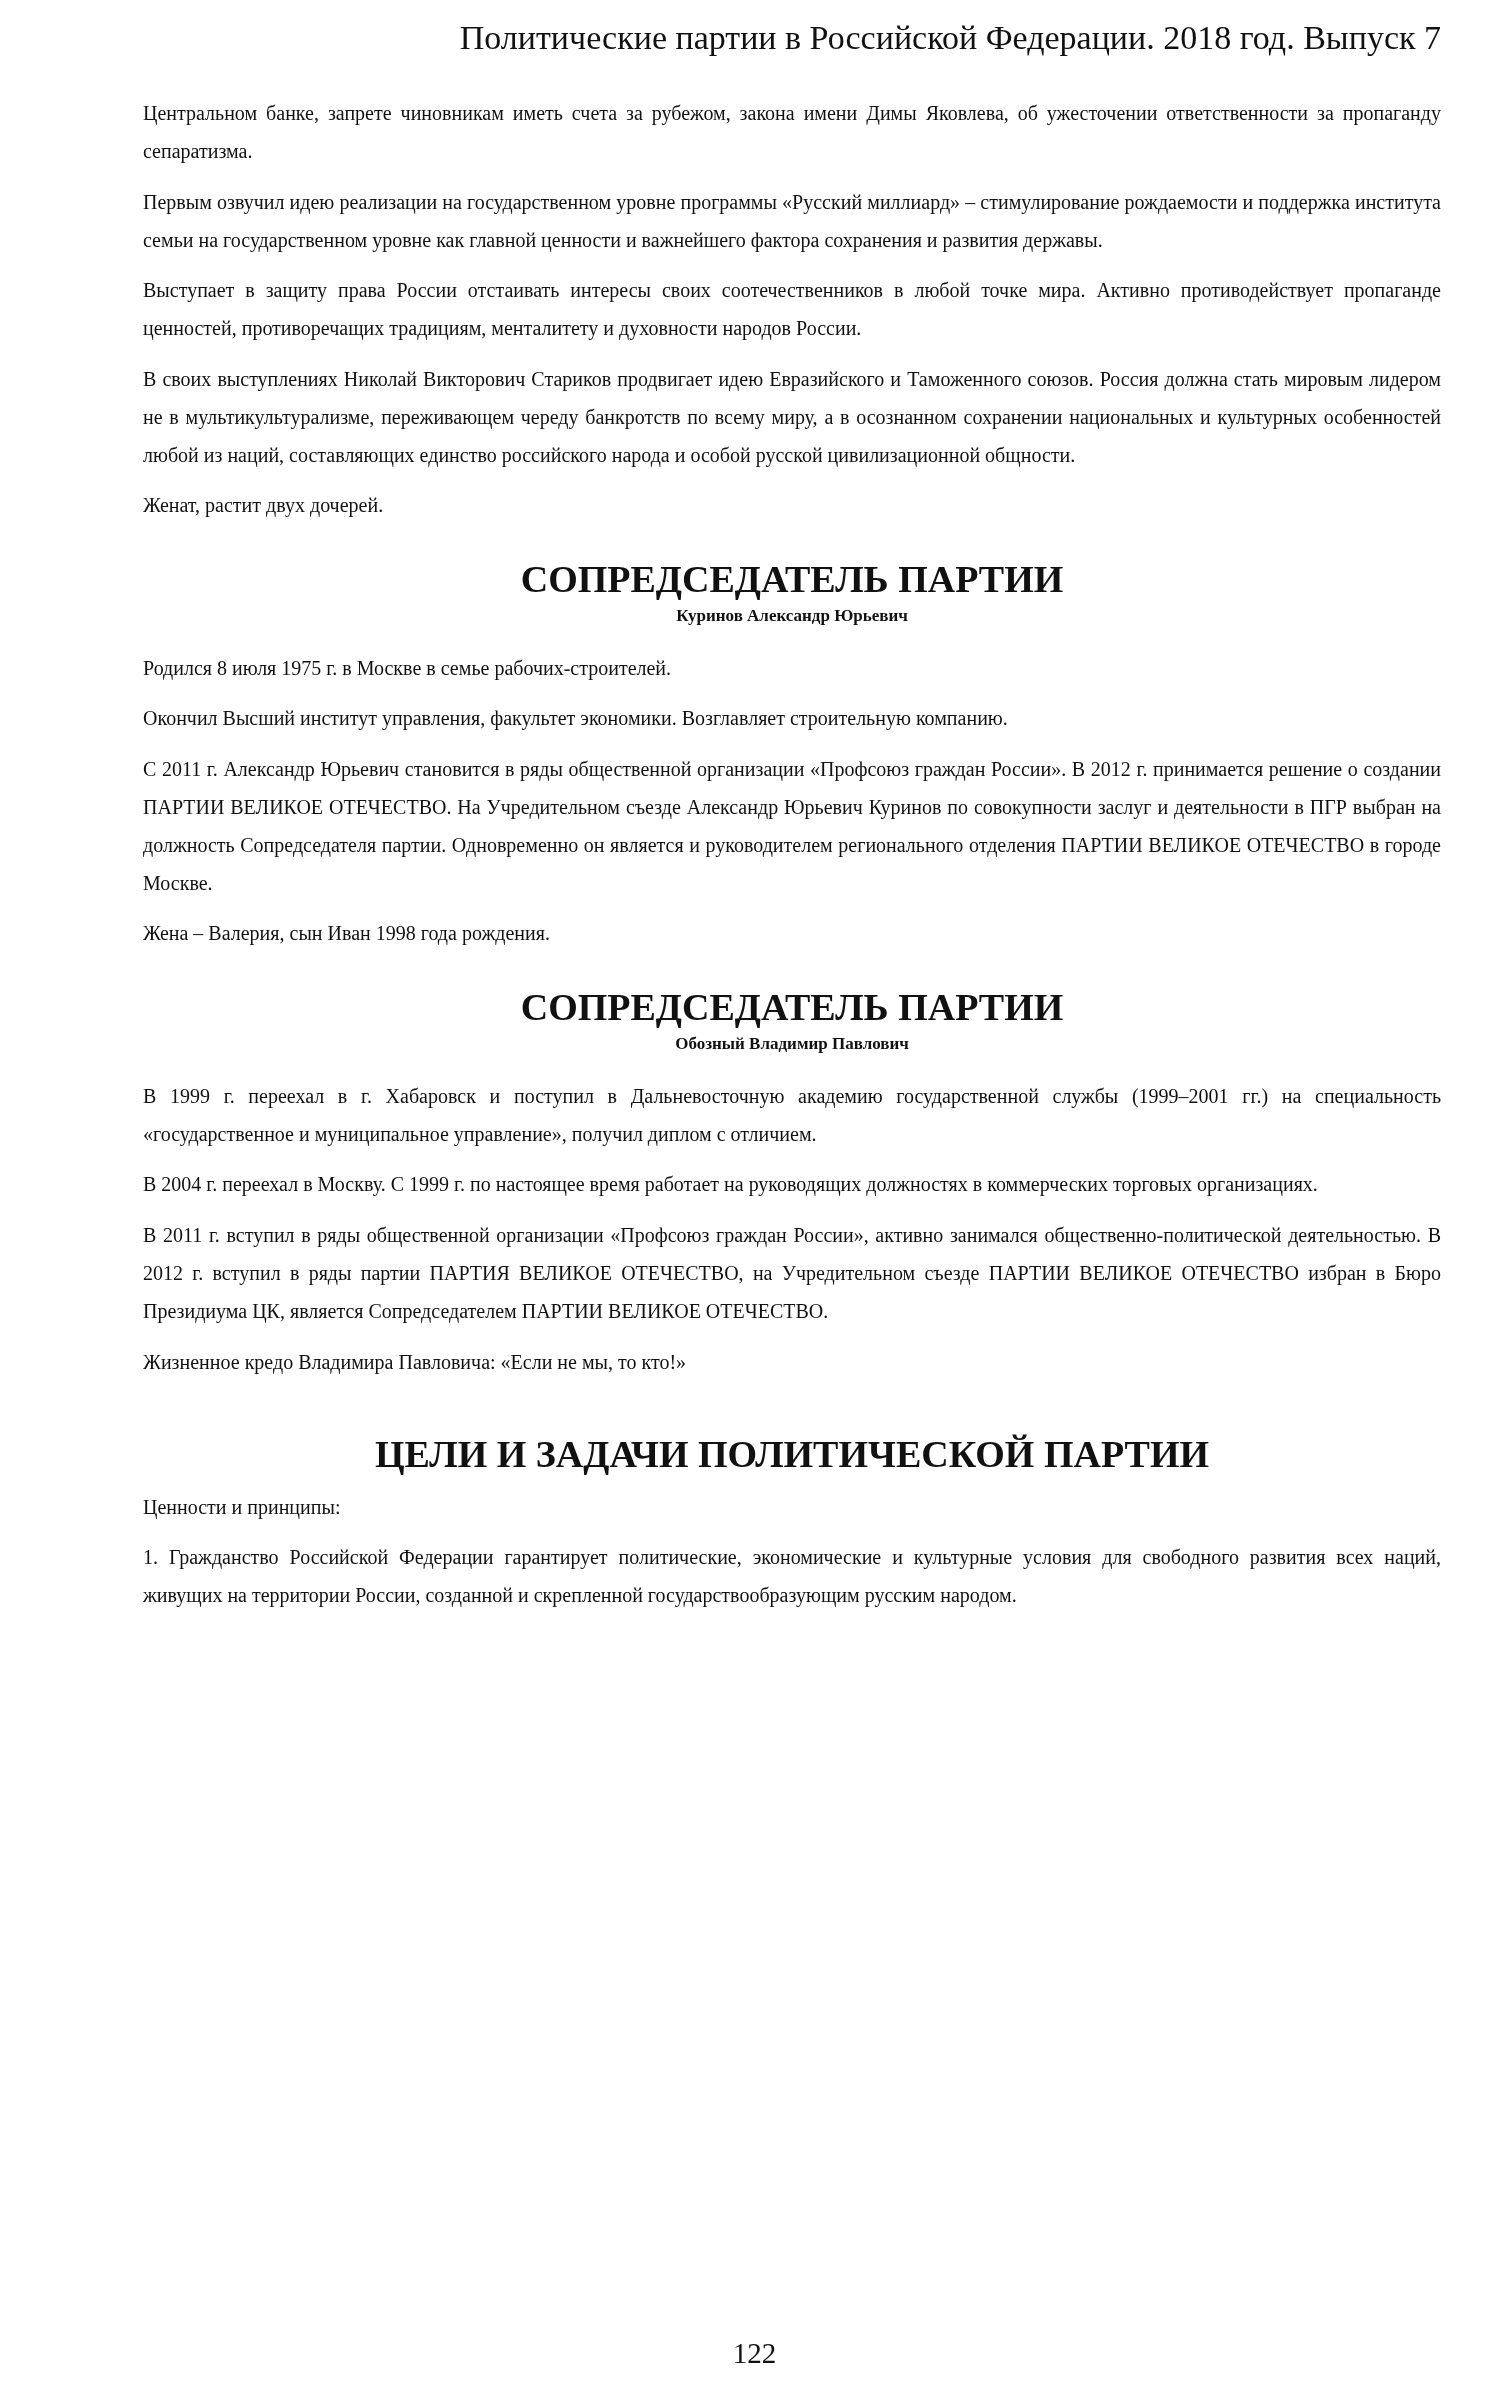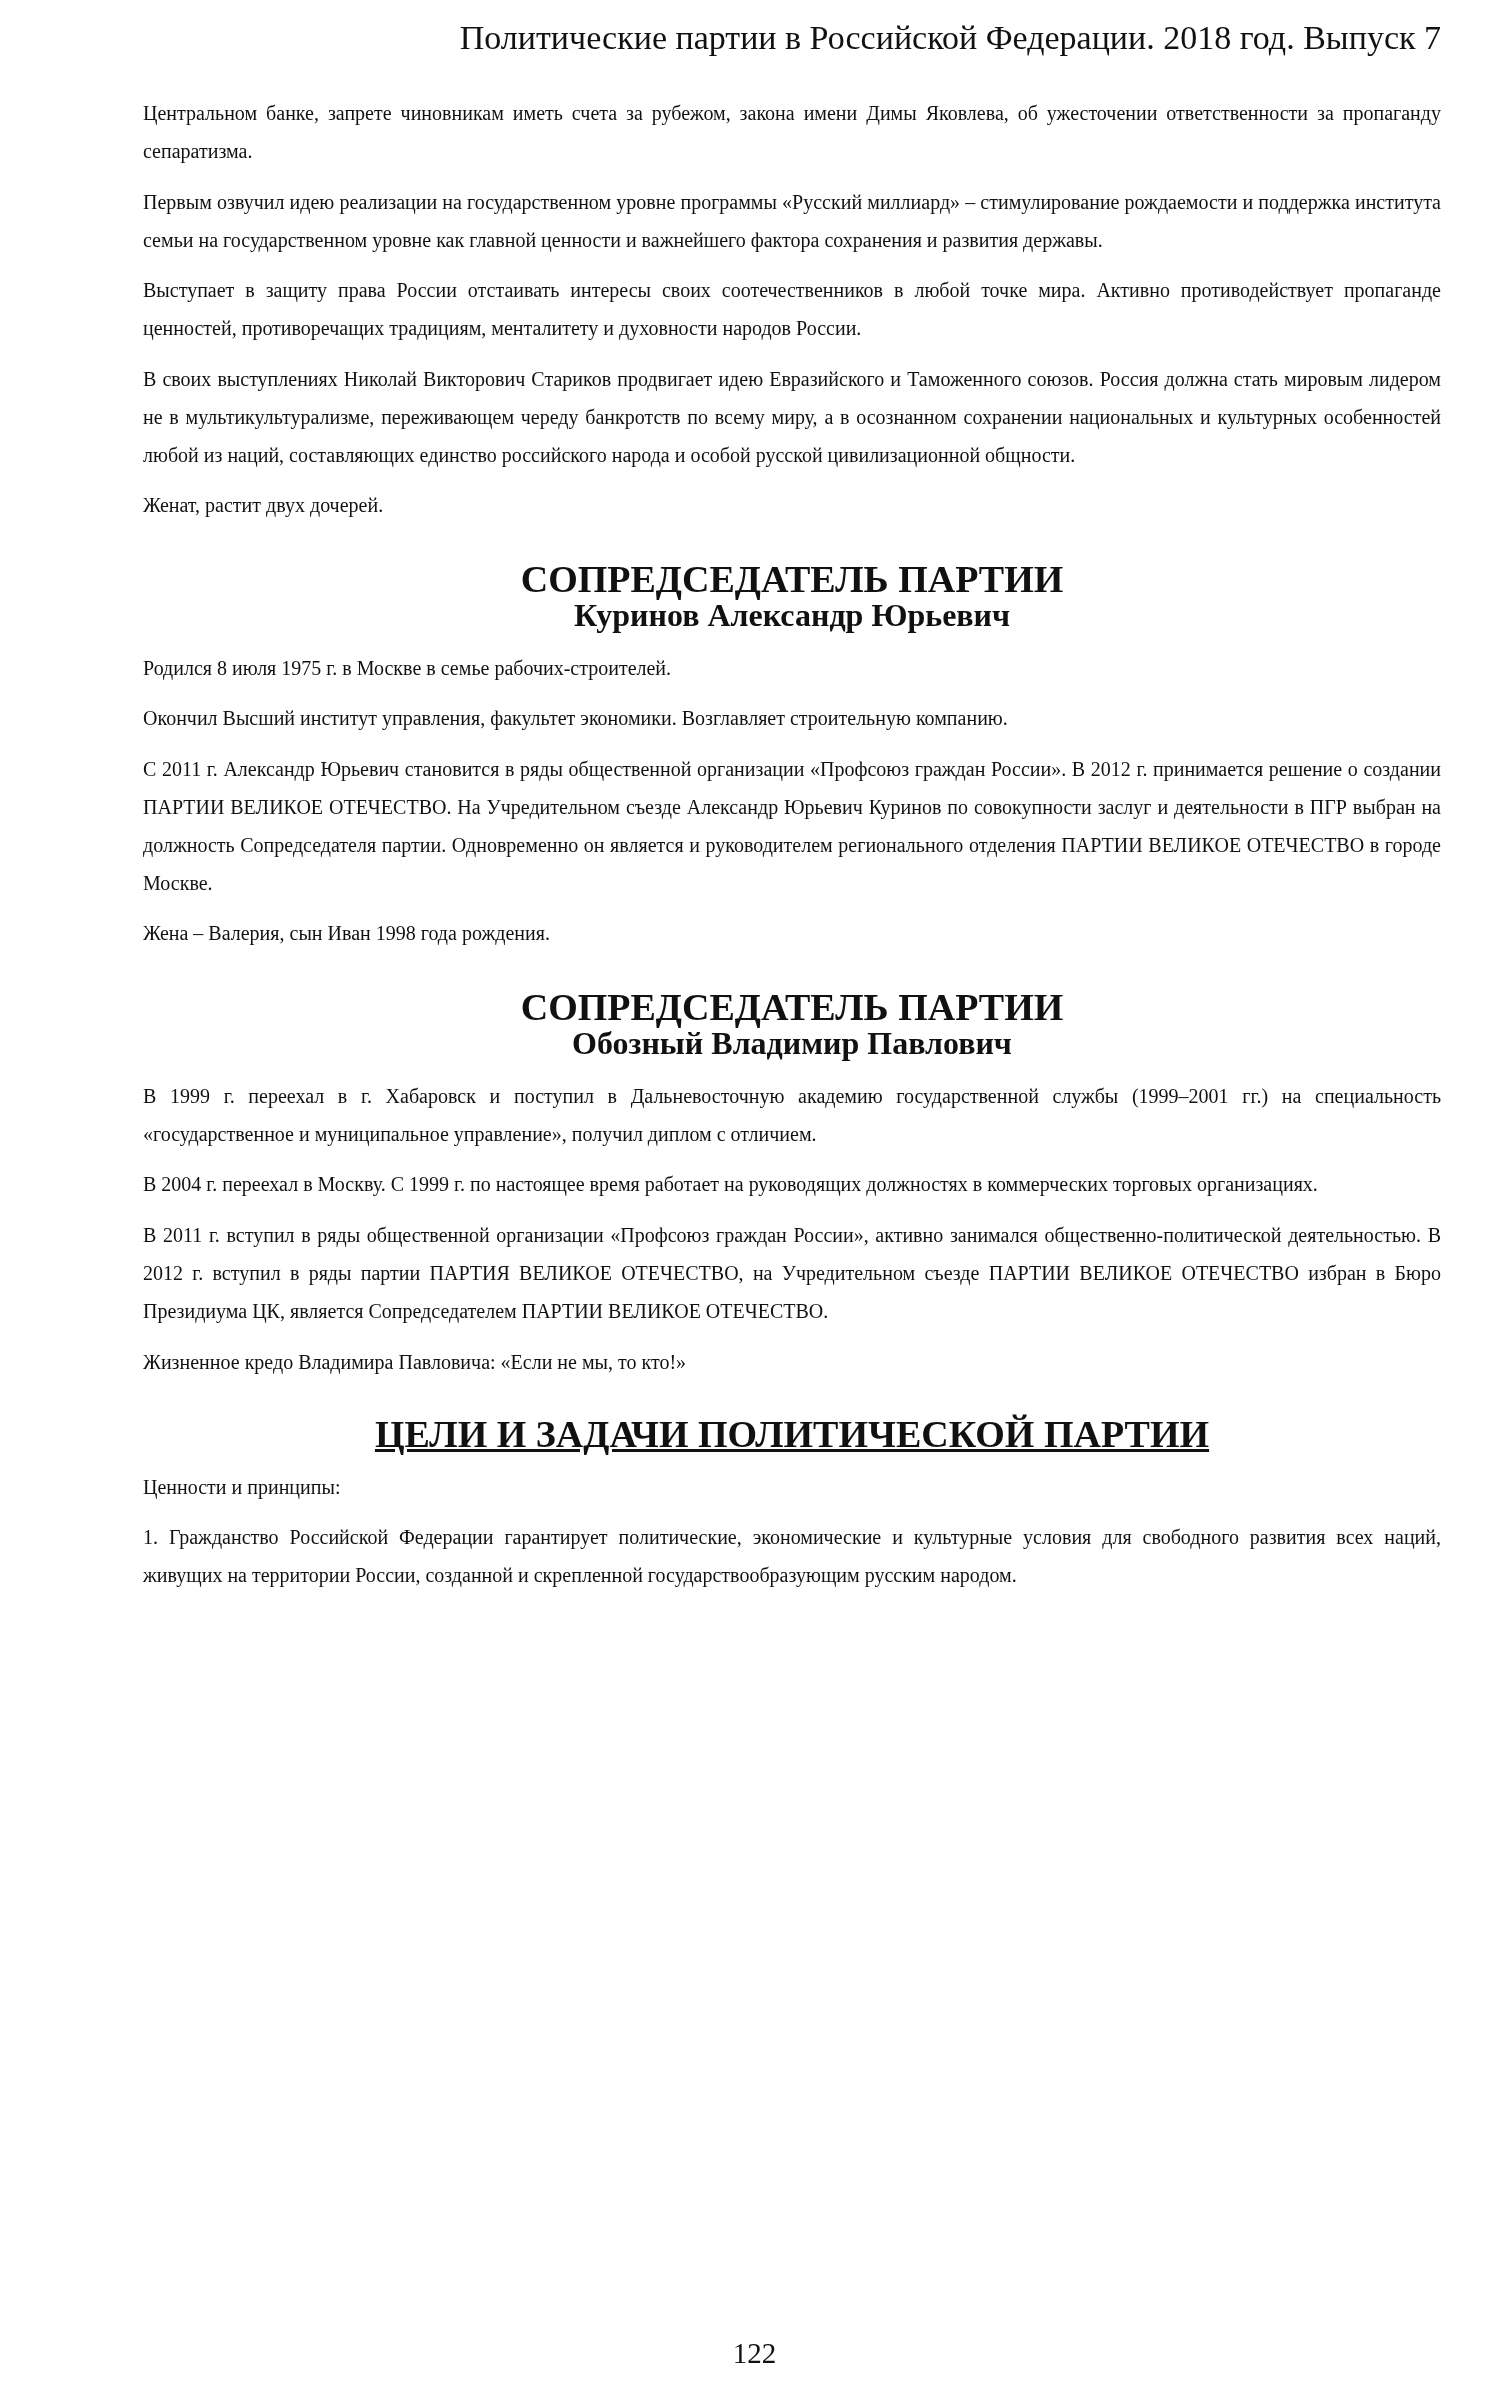--- a/index.html
+++ b/index.html
@@ -2,22 +2,22 @@
 <html style="font-size:10px"><head>
 <meta charset="utf-8">
 <style>
   html, body { margin: 0; padding: 0; background: #ffffff; }
   body { width: 1509px; height: 2401px; position: relative; overflow: hidden; color: #111; font-family: "Liberation Serif", "DejaVu Serif", serif; }
   .page { position: absolute; left: 143px; top: 0; width: 1298px; }
   .running-head { position: absolute; right: 68px; top: 19px; font-size: 34px; line-height: 38px; text-align: right; white-space: nowrap; }
   .content { position: absolute; top: 94px; left: 0; width: 1298px; }
   p { margin: 0 0 12.6px 0; font-size: 20px; line-height: 38px; text-align: justify; }
   .section-title { text-align: center; font-weight: bold; font-size: 38px; line-height: 39px; margin: 36px 0 0 0; }
-  .section-sub { text-align: center; font-weight: bold; font-size: 32px; line-height: 33px; margin: 0 0 16.3px 0; }
-  .section-title.big { margin-top: 34px; margin-bottom: 14px; text-decoration: underline; }
+  .section-sub { text-align: center; font-weight: bold; font-size: 17px; line-height: 33px; margin: 0 0 16.3px 0; }
+  .section-title.big { margin-top: 54px; margin-bottom: 14px; }
   .page-number { position: absolute; left: 0; width: 1509px; top: 2336px; text-align: center; font-size: 29px; line-height: 35px; }
 </style>
 </head>
 <body>
 
 <div class="running-head">Политические партии в Российской Федерации. 2018 год. Выпуск 7</div>
 
 <div class="page">
   <div class="content">
 

